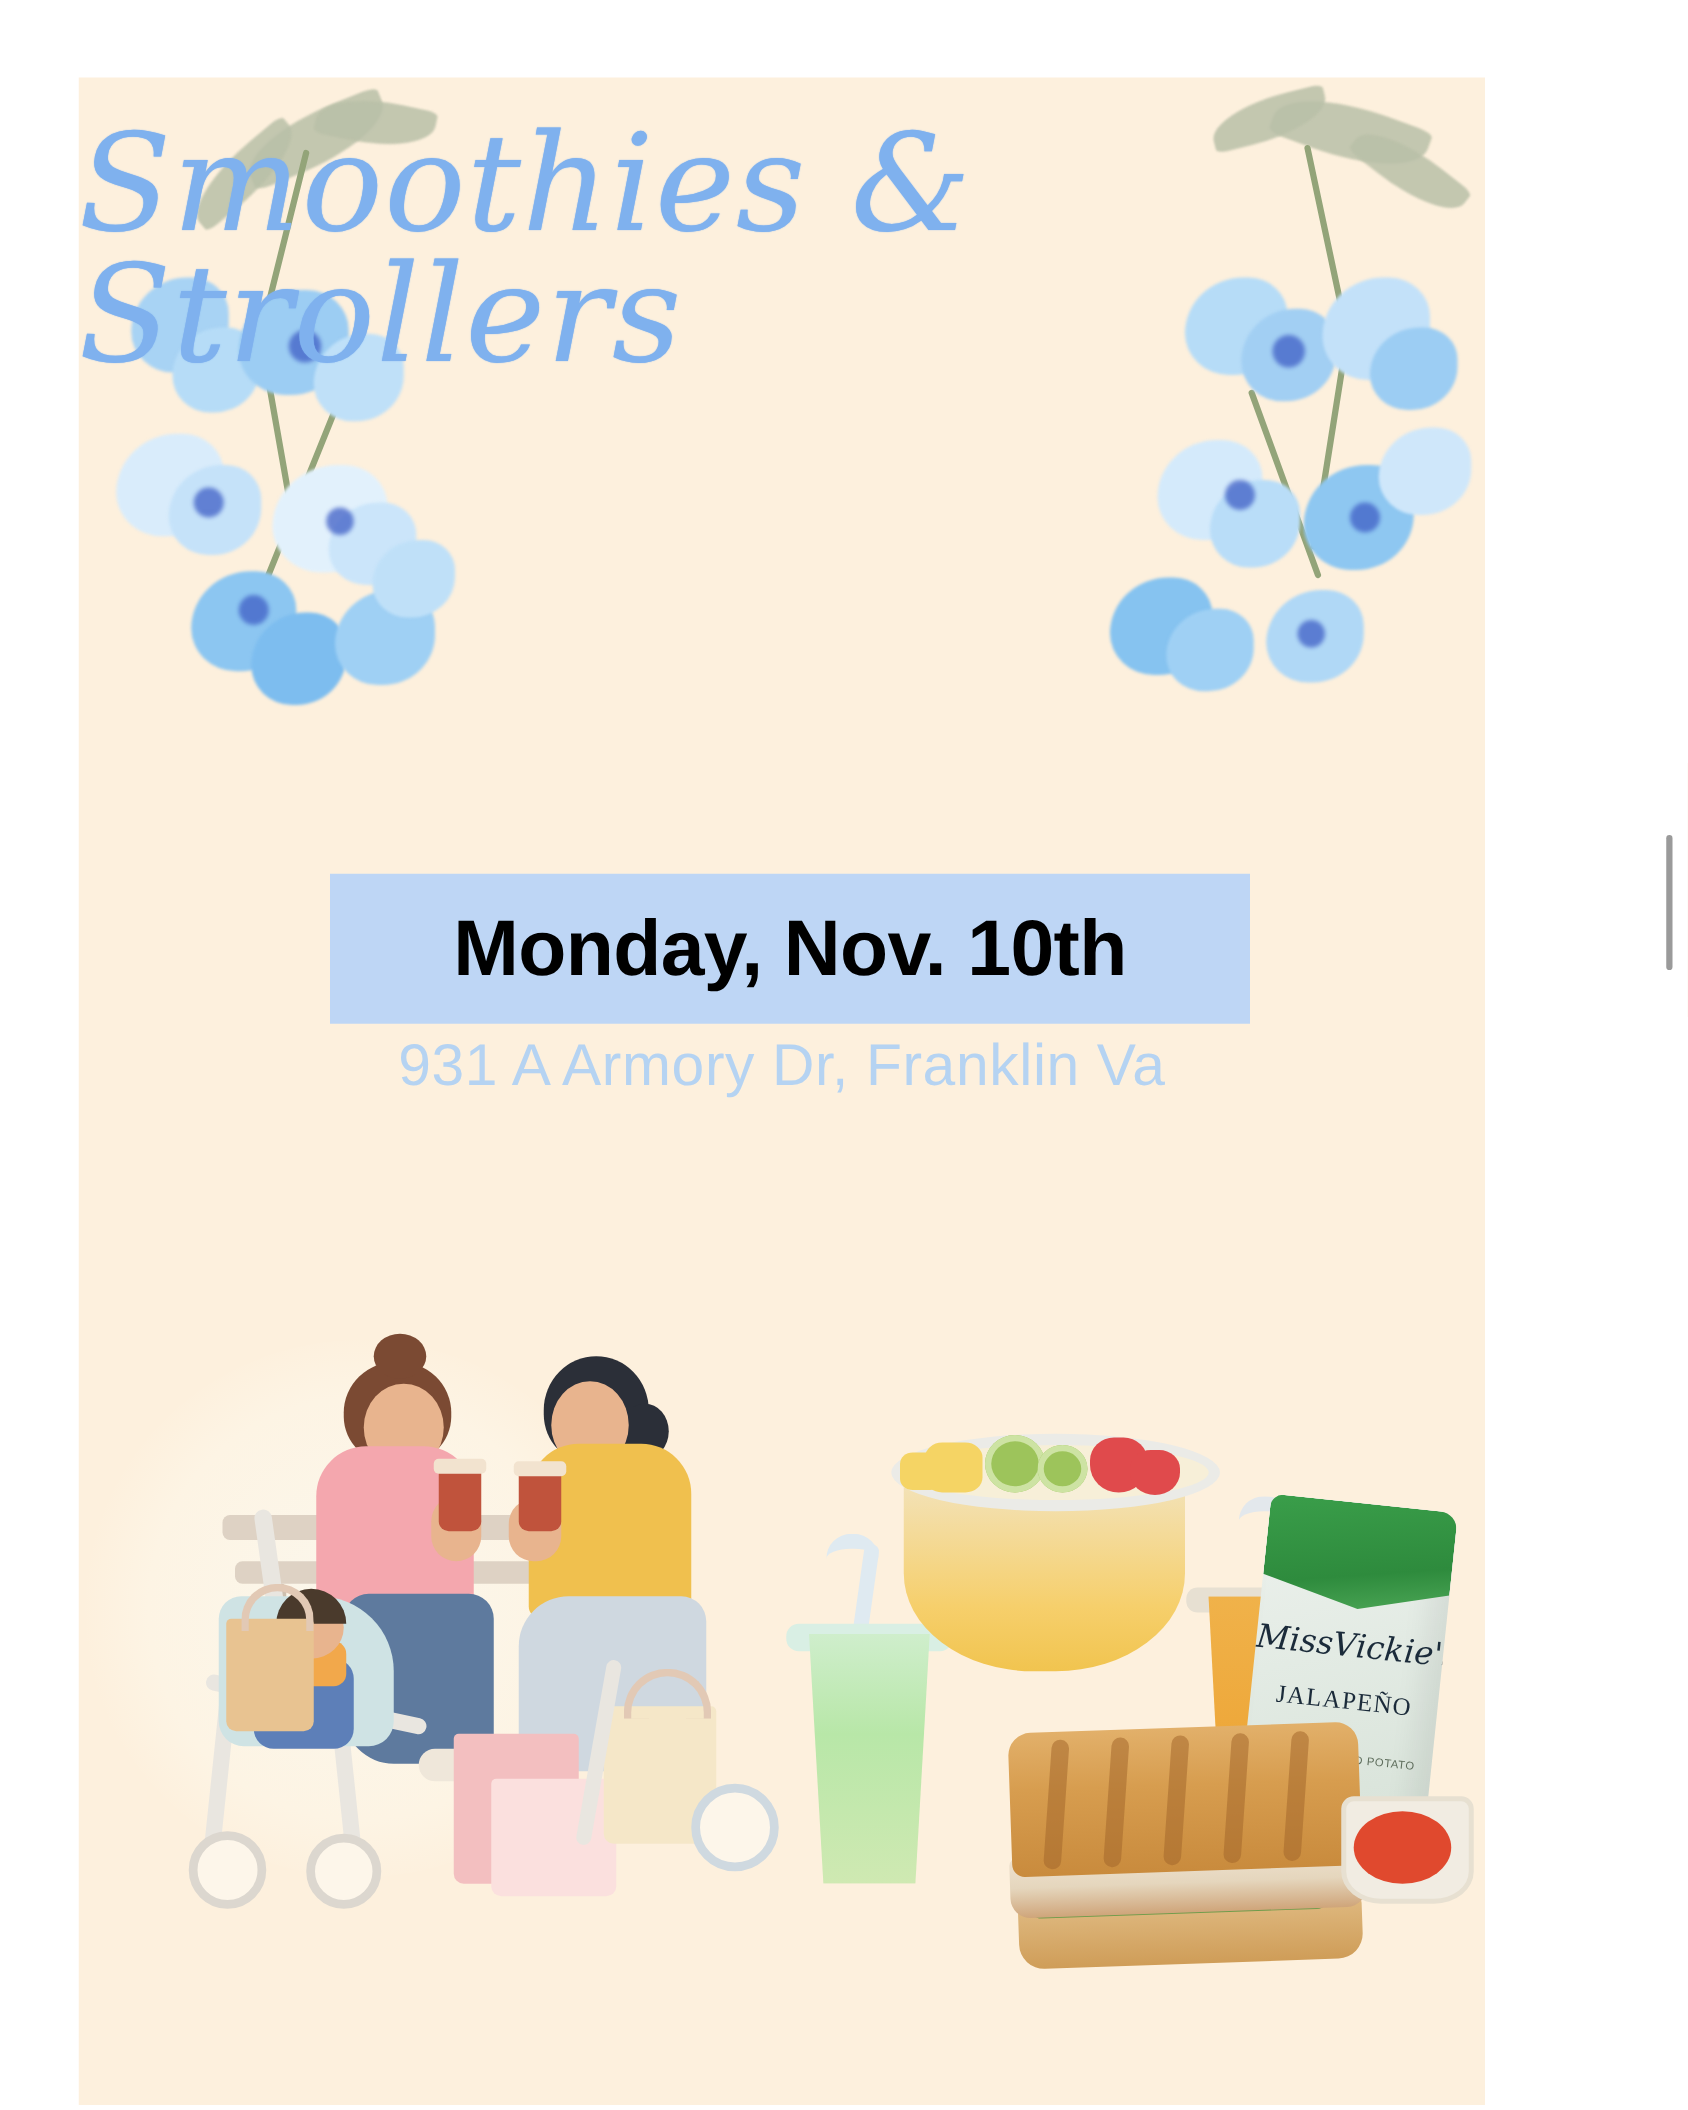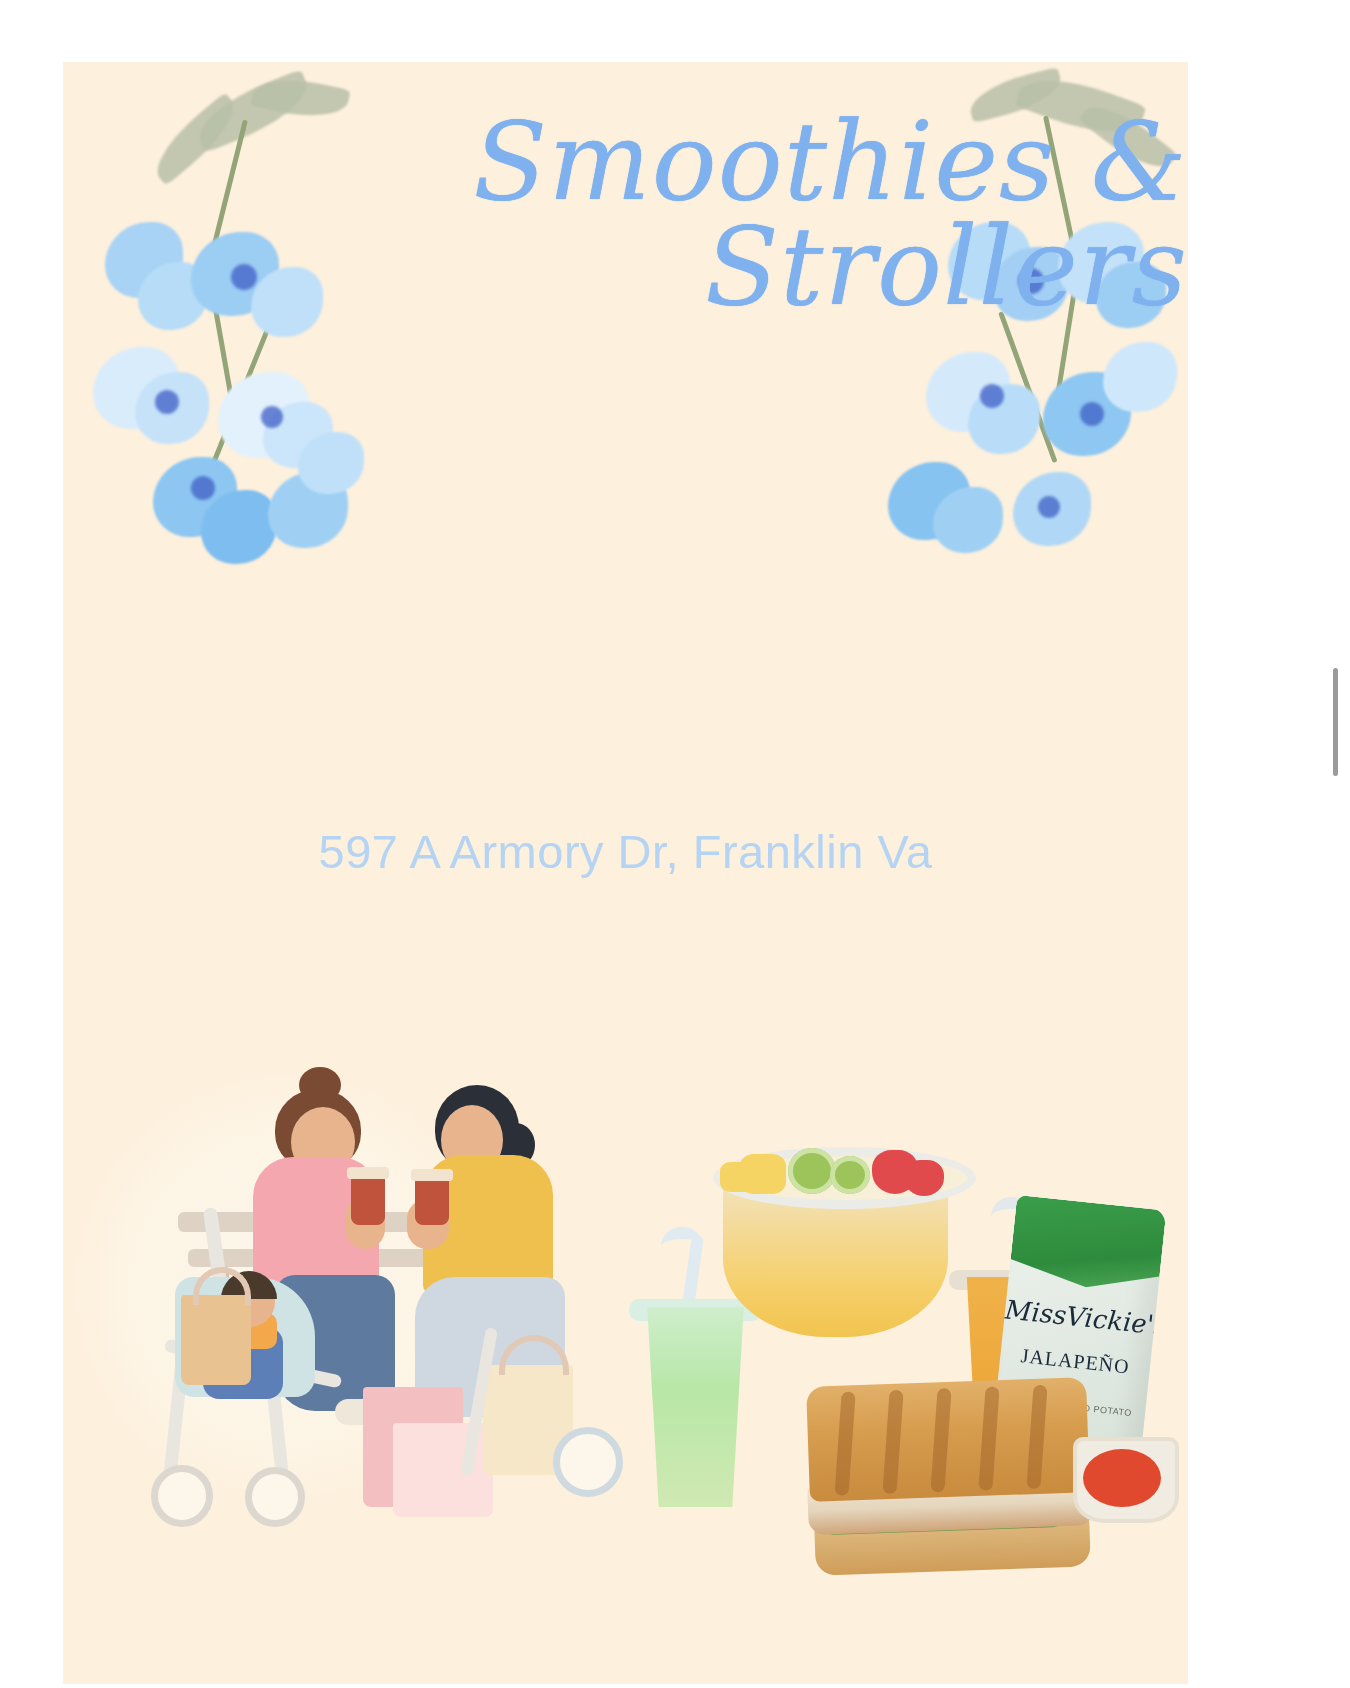--- a/index.html
+++ b/index.html
@@ -71,22 +71,22 @@
     border-radius: 50%;
     background: #3f5fc6;
     opacity: .75;
     filter: blur(1.6px);
   }
 
   
   #title-block {
     position: absolute;
     left: 0; right: 0;
-    top: 50px;
-    text-align: right;
+    top: 36px;
+    text-align: left;
     z-index: 6;
   }
   .script-title {
     font-family: "DejaVu Serif", serif;
     font-style: italic;
     color: #7fb1ee;
     font-weight: 400;
     line-height: .92;
     letter-spacing: 1px;
     text-shadow: 0 0 1px #7fb1ee;
@@ -518,22 +518,25 @@
     <div class="petal" style="left:185px; top:400px; width:78px; height:74px; background:#b0d8f6;"></div>
     <div class="flower-core" style="left:210px; top:424px; width:22px; height:22px;"></div>
   </div>
 
   <div id="title-block">
     <div id="title-line1" class="script-title">Smoothies &amp;</div>
     <div id="title-line2" class="script-title">Strollers</div>
   </div>
 
 
-  <div id="address-line">597 A Armory Dr, Franklin Va</div>
-
+  <div id="address-line">931 A Armory Dr, Franklin Va</div>
+
+  <div id="date-box">
+    <span id="date-text">Monday, Nov. 10th</span>
+  </div>
 
 
   <div id="illustration">
 
     <div id="glow-circle"></div>
 
     <div class="bench-slat" style="left:115px; top:185px; width:370px; height:20px;"></div>
     <div class="bench-slat" style="left:125px; top:222px; width:350px; height:18px;"></div>
     <div class="bench-leg" style="left:150px; top:240px; width:16px; height:120px;"></div>
     <div class="bench-leg" style="left:440px; top:240px; width:16px; height:118px;"></div>

